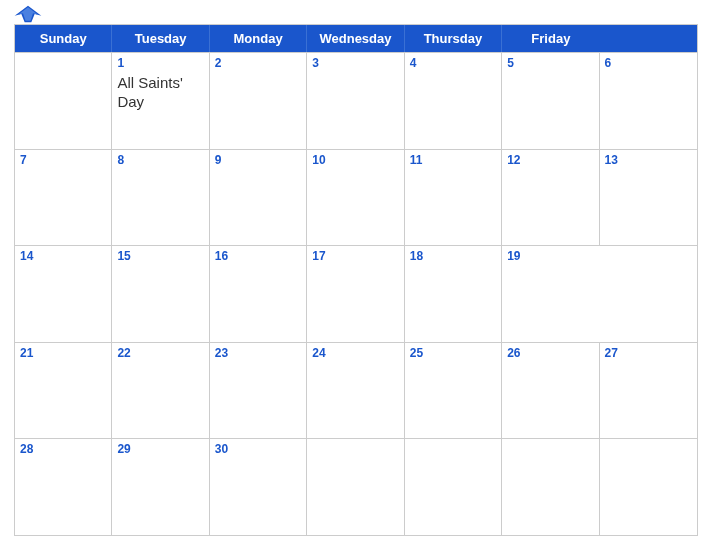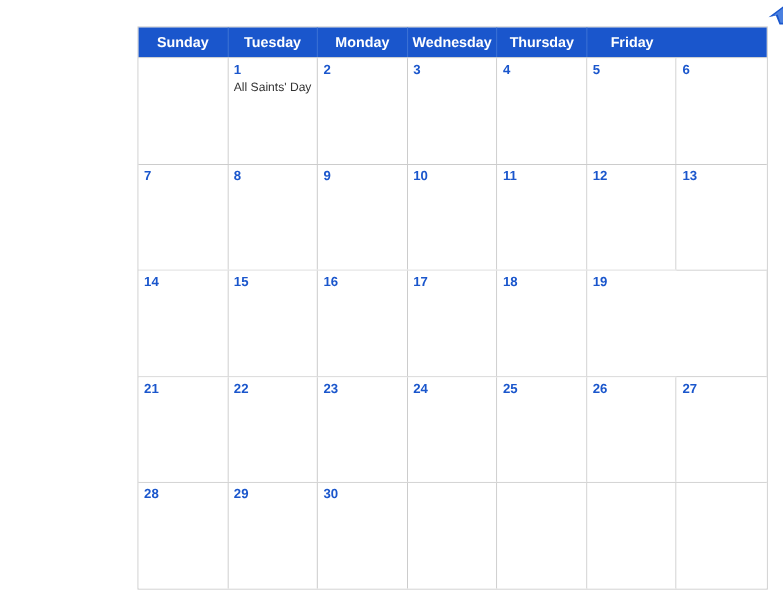--- a/index.html
+++ b/index.html
@@ -10,21 +10,20 @@
       height: 550px;
       overflow: hidden;
     }
     .page {
       width: 712px;
       height: 550px;
       background: #fff;
       padding: 10px 14px 14px 14px;
       display: flex;
       flex-direction: column;
-      align-items: flex-end;
     }
     .header {
       display: flex;
       align-items: center;
       justify-content: center;
       position: relative;
       margin-bottom: 6px;
       padding: 4px 0;
     }
     .logo {
@@ -119,21 +118,21 @@
     .cal-cell.empty {
       background: #fff;
     }
     .day-number {
       font-size: 12px;
       font-weight: bold;
       color: #1a56cc;
       line-height: 1.3;
     }
     .day-event {
-      font-size: 11px;
+      font-size: 15px;
       color: #333;
       margin-top: 1px;
       line-height: 1.3;
     }
   </style>
 </head>
 <body>
 
 <div class="page">
   <div class="header">

